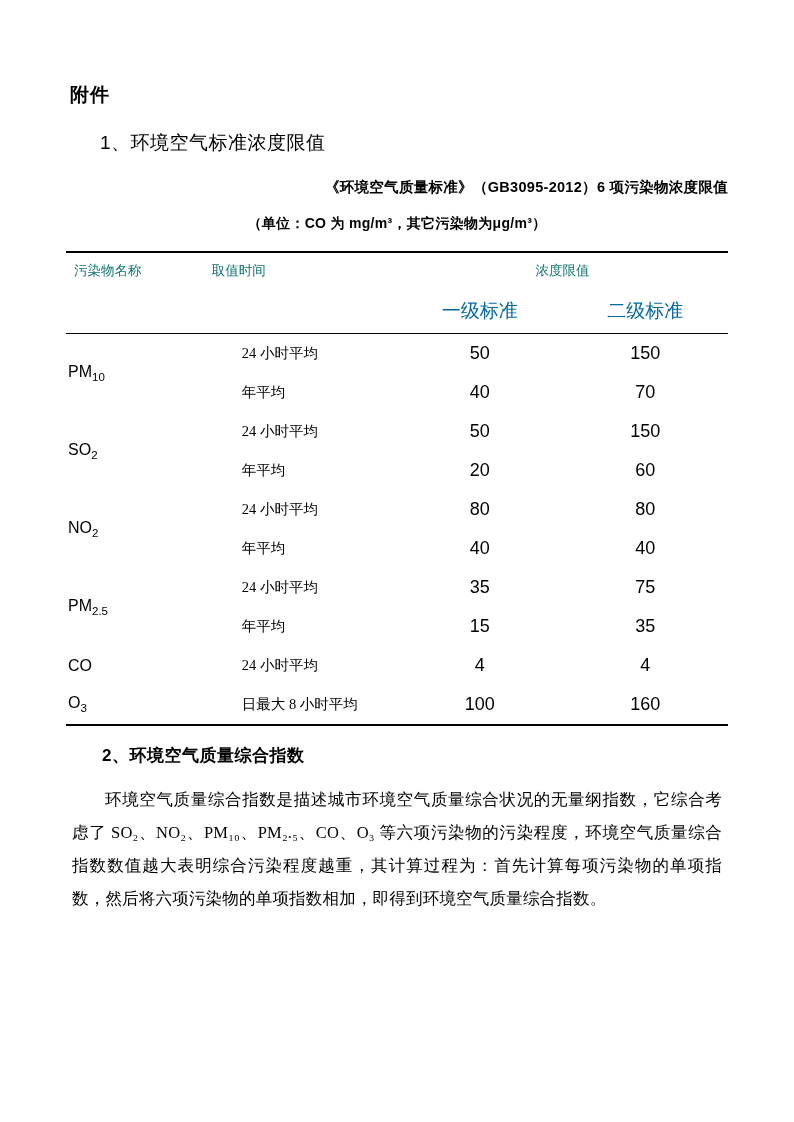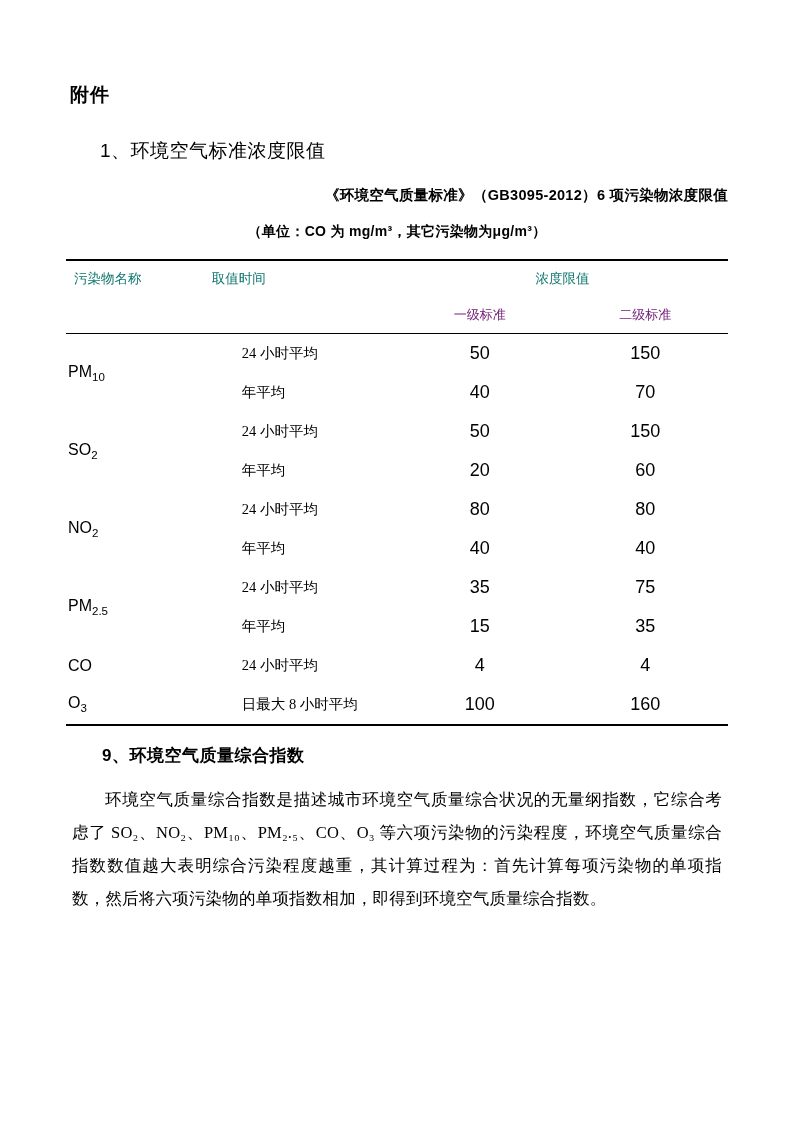--- a/index.html
+++ b/index.html
@@ -15,21 +15,21 @@
     width: 794px;
     min-height: 1122px;
     padding: 82px 66px 40px 66px;
     position: relative;
   }
   .attachment-label {
     font-family: "Liberation Sans", sans-serif;
     font-weight: bold;
     font-size: 19px;
     letter-spacing: 1px;
-    margin: 0 0 30px 4px;
+    margin: 0 0 22px 4px;
   }
   h2.section-heading {
     font-family: "Liberation Sans", sans-serif;
     font-weight: normal;
     font-size: 19px;
     margin: 0 0 22px 34px;
     letter-spacing: 0.5px;
   }
   h2.section-heading-2 {
     font-family: "Liberation Sans", sans-serif;
@@ -68,22 +68,22 @@
     font-size: 13.5px;
     font-family: "Liberation Sans", sans-serif;
     text-align: center;
     vertical-align: bottom;
   }
   .thead-top td.name-col { text-align: left; padding-left: 8px; }
   .thead-top td.time-col { text-align: left; padding-left: 20px; }
   .thead-sub td {
     border-bottom: 1.2px solid #000;
     padding: 0 0 4px 0;
-    color: #701a75;
-    font-size: 13px;
+    color: #0369a1;
+    font-size: 19px;
     font-family: Liberation Serif, serif;
     text-align: center;
     vertical-align: bottom;
   }
   .limits td.pollutant {
     text-align: left;
     font-size: 16px;
     font-family: "Liberation Sans", sans-serif;
   }
   .limits td.period {
@@ -196,17 +196,17 @@
         </tr>
         <tr class="last">
           <td class="pollutant">O<sub>3</sub></td>
           <td class="period">日最大 8 小时平均</td>
           <td class="value">100</td>
           <td class="value">160</td>
         </tr>
       </tbody>
   </table>
 
-  <h2 class="section-heading-2">9、环境空气质量综合指数</h2>
+  <h2 class="section-heading-2">2、环境空气质量综合指数</h2>
 
   <p class="body-text">环境空气质量综合指数是描述城市环境空气质量综合状况的无量纲指数，它综合考虑了 SO₂、NO₂、PM₁₀、PM₂.₅、CO、O₃ 等六项污染物的污染程度，环境空气质量综合指数数值越大表明综合污染程度越重，其计算过程为：首先计算每项污染物的单项指数，然后将六项污染物的单项指数相加，即得到环境空气质量综合指数。</p>
 
 </div>
 
 </body></html>

